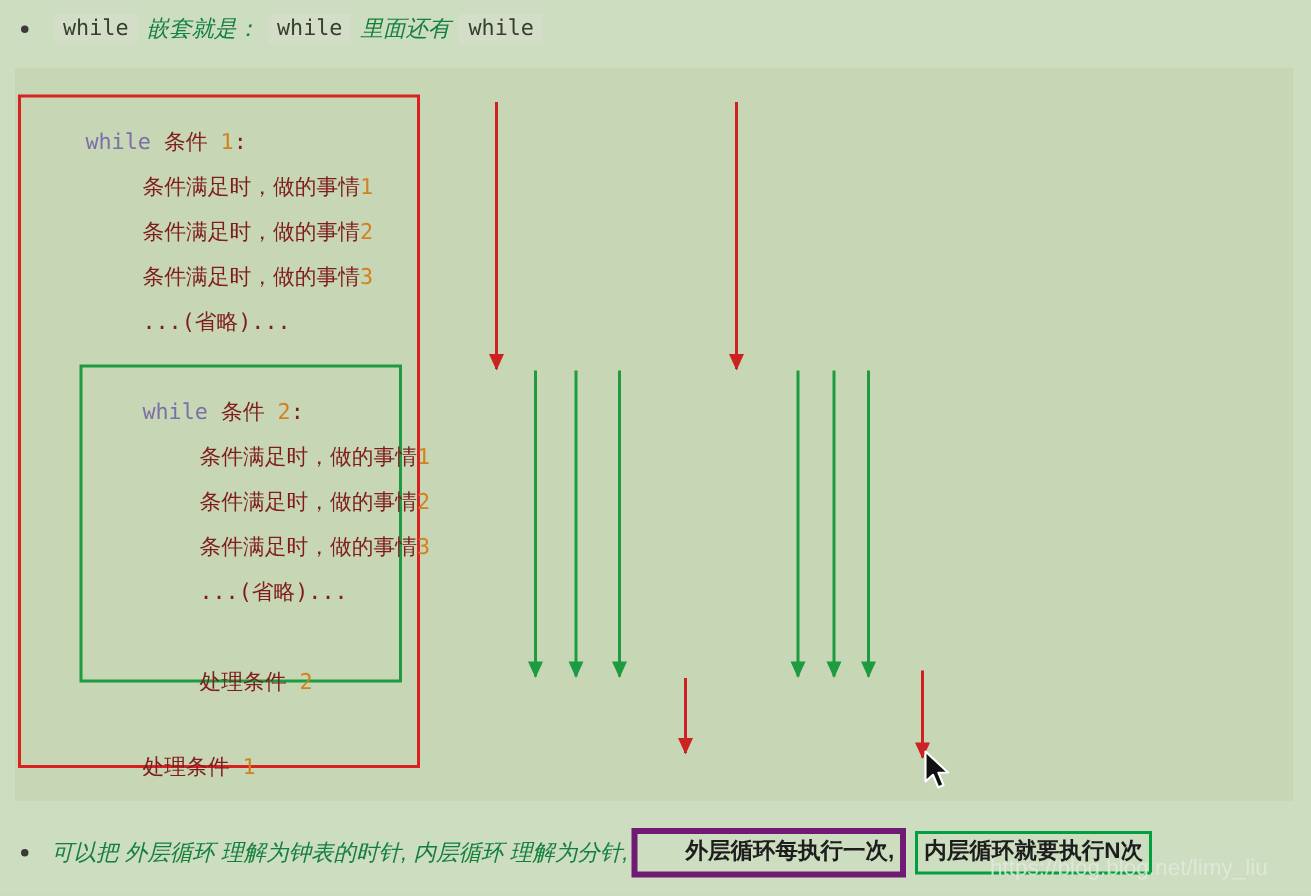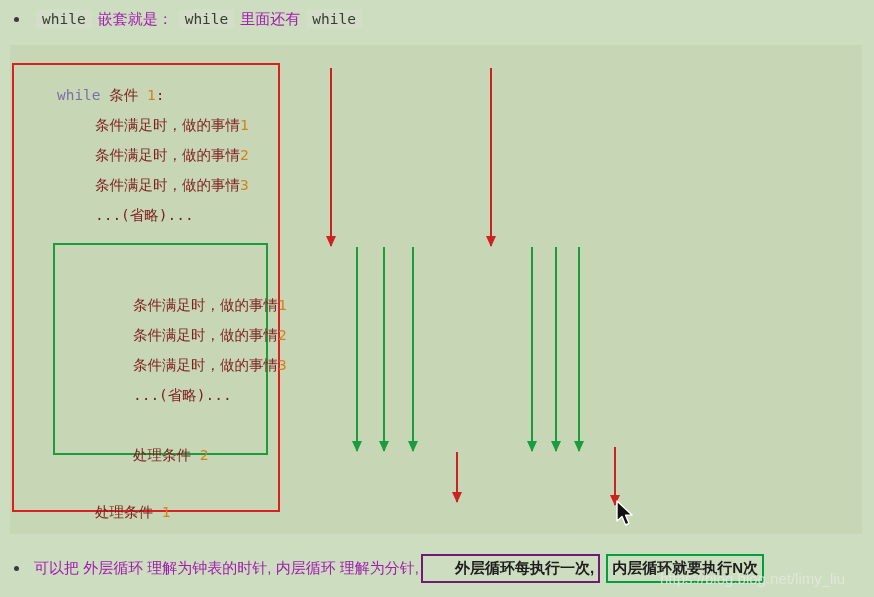--- a/index.html
+++ b/index.html
@@ -42,22 +42,23 @@
     font-family: "DejaVu Sans Mono", monospace;
     background: #d4ddc7;
     color: #35402f;
     font-size: 14.5px;
     padding: 2px 6px;
     border-radius: 2px;
     margin: 0 4px;
   }
   .plain-text {
     font-size: 15px;
-    color: #a21caf;
+    color: #15803d;
     margin: 0 2px;
+    font-style: italic;
   }
 
   
   #code-panel {
     position: absolute;
     left: 10px;
     top: 45px;
     width: 852px;
     height: 489px;
     background: #c7d7b5;
@@ -141,21 +142,21 @@
     font-size: 15px;
   }
   .hl-box {
     font-size: 15px;
     font-weight: bold;
     color: #1d1d1d;
     padding: 2px 4px 3px 4px;
     box-sizing: border-box;
     line-height: 20px;
   }
-  .hl-red   { border: 2px solid #701a75; padding-left: 32px; }
+  .hl-red   { border: 4px solid #701a75; padding-left: 32px; }
   .hl-green { border: 2px solid #00a040; margin-left: 6px; }
 
   
   #watermark {
     position: absolute;
     left: 660px;
     top: 570px;
     font-size: 15px;
     color: #e4e9dc;
     opacity: 0.85;
@@ -192,20 +193,23 @@
   </div>
   <div class="code-line" style="left:50px; top:118px;">
     <span class="cn">条件满足时，做的事情</span><span class="num">3</span>
   </div>
   <div class="code-line" style="left:50px; top:148px;">
     <span class="cn">...(省略)...</span>
   </div>
 
   <div id="inner-loop-box"></div>
 
+  <div class="code-line" style="left:50px; top:208px;">
+    <span class="kw">while</span><span class="cn"> 条件 </span><span class="num">2</span><span class="cn">:</span>
+  </div>
 
   <div class="code-line" style="left:88px; top:238px;">
     <span class="cn">条件满足时，做的事情</span><span class="num">1</span>
   </div>
   <div class="code-line" style="left:88px; top:268px;">
     <span class="cn">条件满足时，做的事情</span><span class="num">2</span>
   </div>
   <div class="code-line" style="left:88px; top:298px;">
     <span class="cn">条件满足时，做的事情</span><span class="num">3</span>
   </div>

